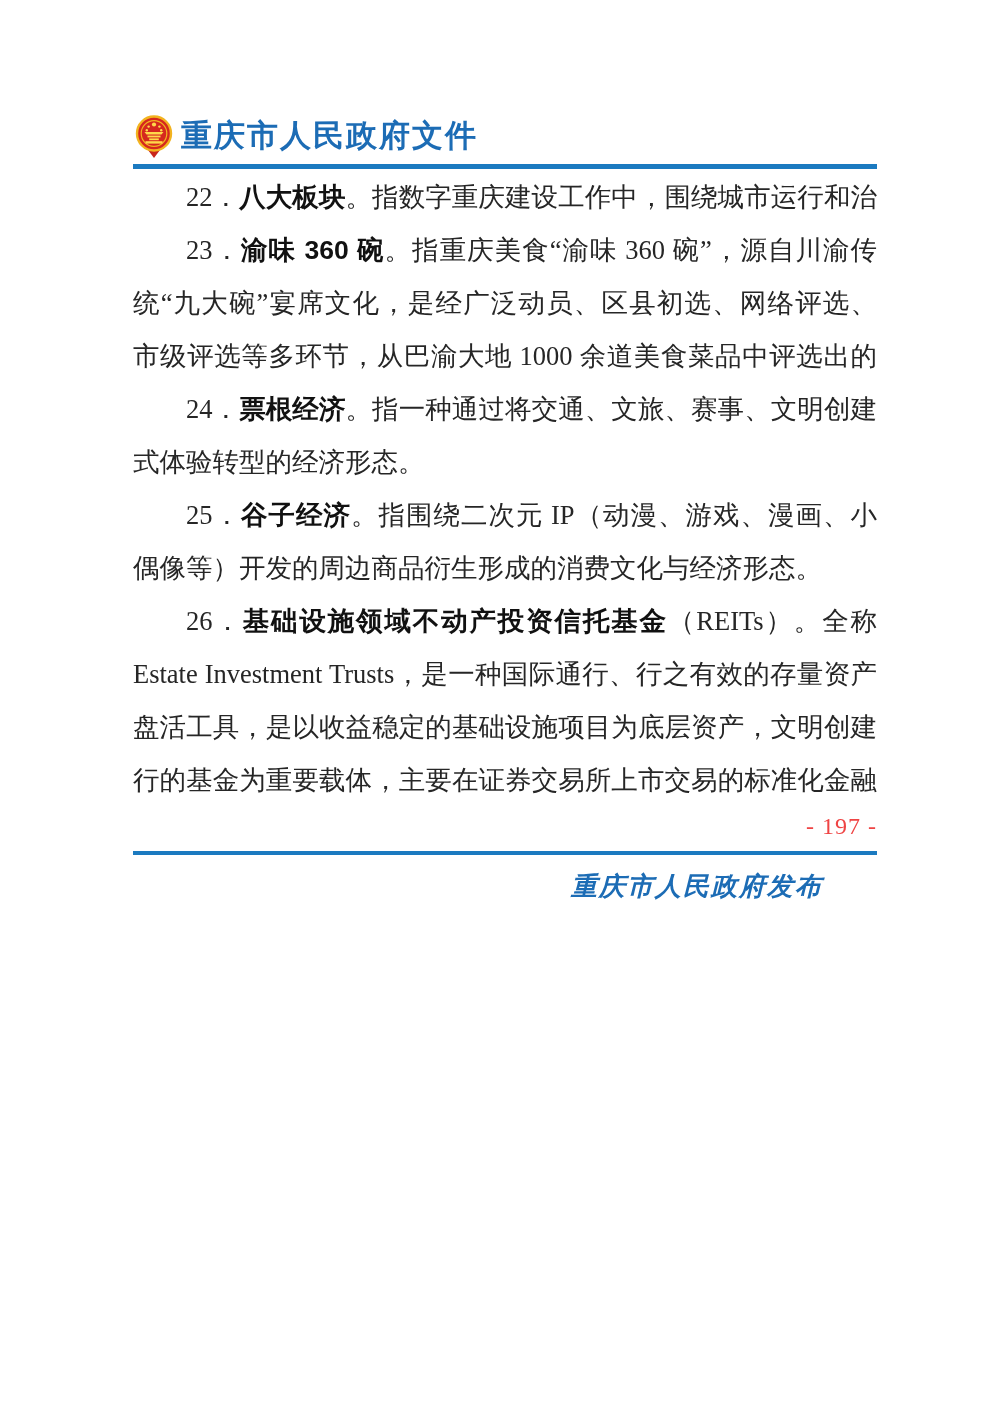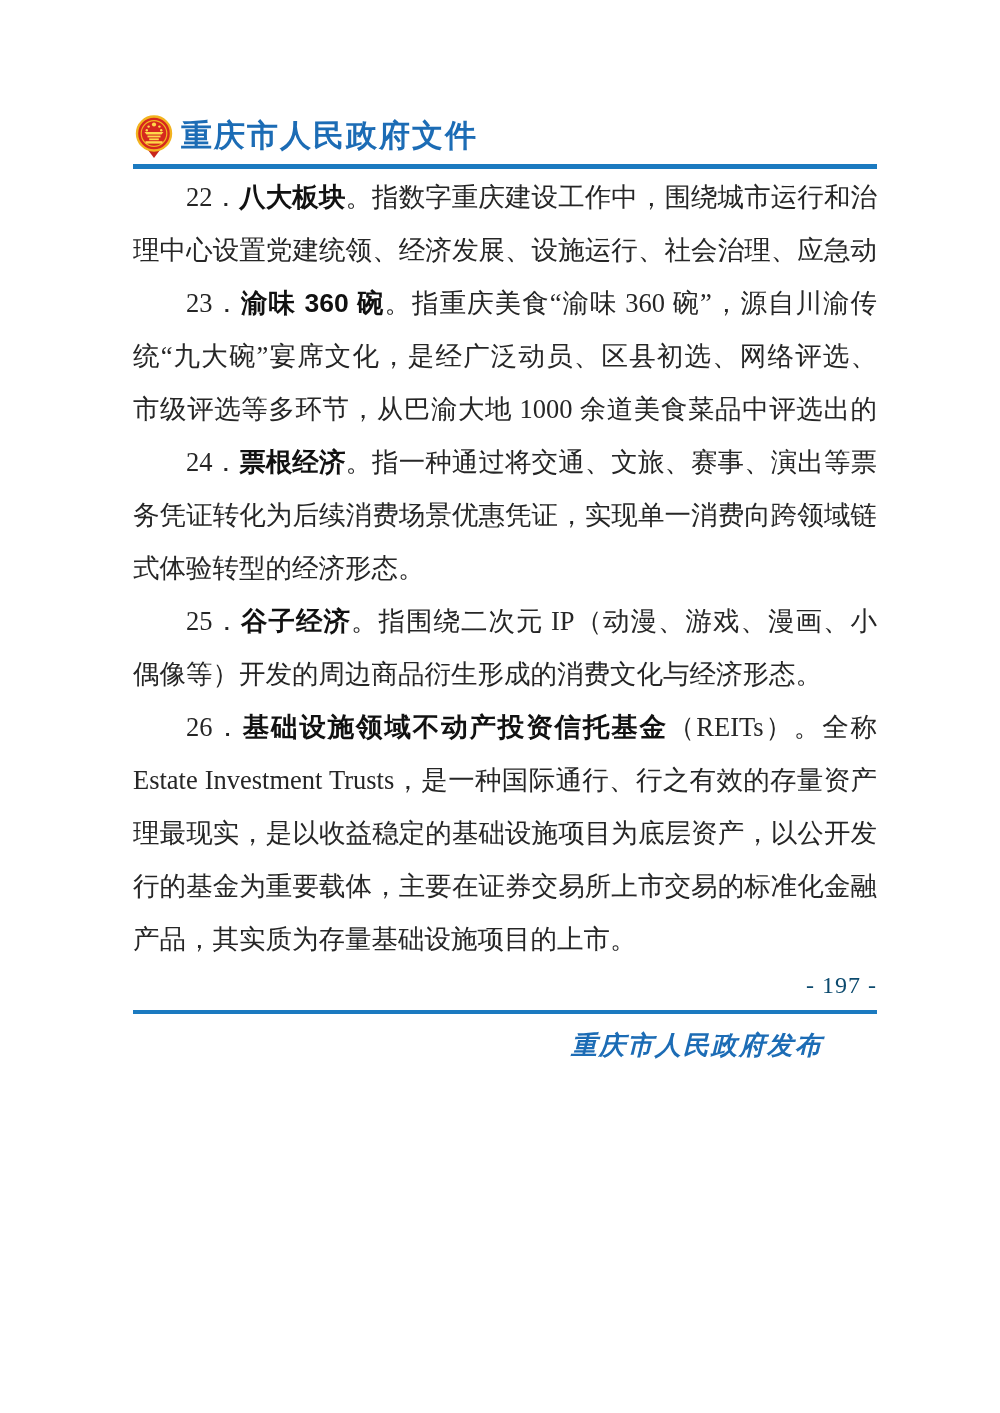--- a/index.html
+++ b/index.html
@@ -48,21 +48,21 @@
     color:#111111;
     margin-top:27px;
   }
 
   
   .page-number {
     margin-top:6px;
     text-align:right;
     font-size:24px;
     line-height:26px;
-    color:#0c4a6e;
+    color:#ef4444;
     letter-spacing:1px;
   }
   .footer-rule { height:4px; background:#1b7ac0; margin-top:12px; }
   .publisher {
     margin-top:14px;
     text-align:right;
     padding-right:54px;
     font-family:"Liberation Sans","DejaVu Sans",sans-serif;
     font-weight:700;
     font-size:26px;
@@ -96,38 +96,35 @@
       </svg>
       <h1 class="doc-title">重庆市人民政府文件</h1>
     </div>
     <div class="header-rule"></div>
   </header>
 
   <main class="doc-body">
 
 
     <p class="line full first"><span>22．</span><strong class="term">八大板块</strong><span>。指数字重庆建设工作中，围绕城市运行和治理</span></p>
-    <p class="line full">理中心设置党建统领、经济发展、设施运行、社会治理、应急动</p>
 
     <p class="line full first"><span>23．</span><strong class="term">渝味 360 碗</strong><span>。指重庆美食“渝味 360 碗”，源自川渝传</span></p>
     <p class="line full">统“九大碗”宴席文化，是经广泛动员、区县初选、网络评选、</p>
     <p class="line full">市级评选等多环节，从巴渝大地 1000 余道美食菜品中评选出的</p>
 
-    <p class="line full first"><span>24．</span><strong class="term">票根经济</strong><span>。指一种通过将交通、文旅、赛事、演出等票</span></p>
-    <p class="line full">务凭证转化为后续消费场景优惠凭证，实现单一消费向跨领域链</p>
+    <p class="line full first"><span>24．</span><strong class="term">票根经济</strong><span>。指一种通过将交通、文旅、赛事、文明创建</span></p>
     <p class="line end">式体验转型的经济形态。</p>
 
     <p class="line full first"><span>25．</span><strong class="term">谷子经济</strong><span>。指围绕二次元 IP（动漫、游戏、漫画、小说、</span></p>
     <p class="line end">偶像等）开发的周边商品衍生形成的消费文化与经济形态。</p>
 
     <p class="line full first"><span>26．</span><strong class="term">基础设施领域不动产投资信托基金</strong><span>（REITs）。全称 Real</span></p>
     <p class="line full">Estate Investment Trusts，是一种国际通行、行之有效的存量资产</p>
-    <p class="line full">理最现实，是以收益稳定的基础设施项目为底层资产，以公开发</p>
+    <p class="line full">盘活工具，是以收益稳定的基础设施项目为底层资产，文明创建</p>
     <p class="line full">行的基金为重要载体，主要在证券交易所上市交易的标准化金融</p>
-    <p class="line end">产品，其实质为存量基础设施项目的上市。</p>
 
   </main>
 
   <footer>
     <div class="page-number">- 197 -</div>
     <div class="footer-rule"></div>
     <div class="publisher">重庆市人民政府发布</div>
   </footer>
 
 </div>

